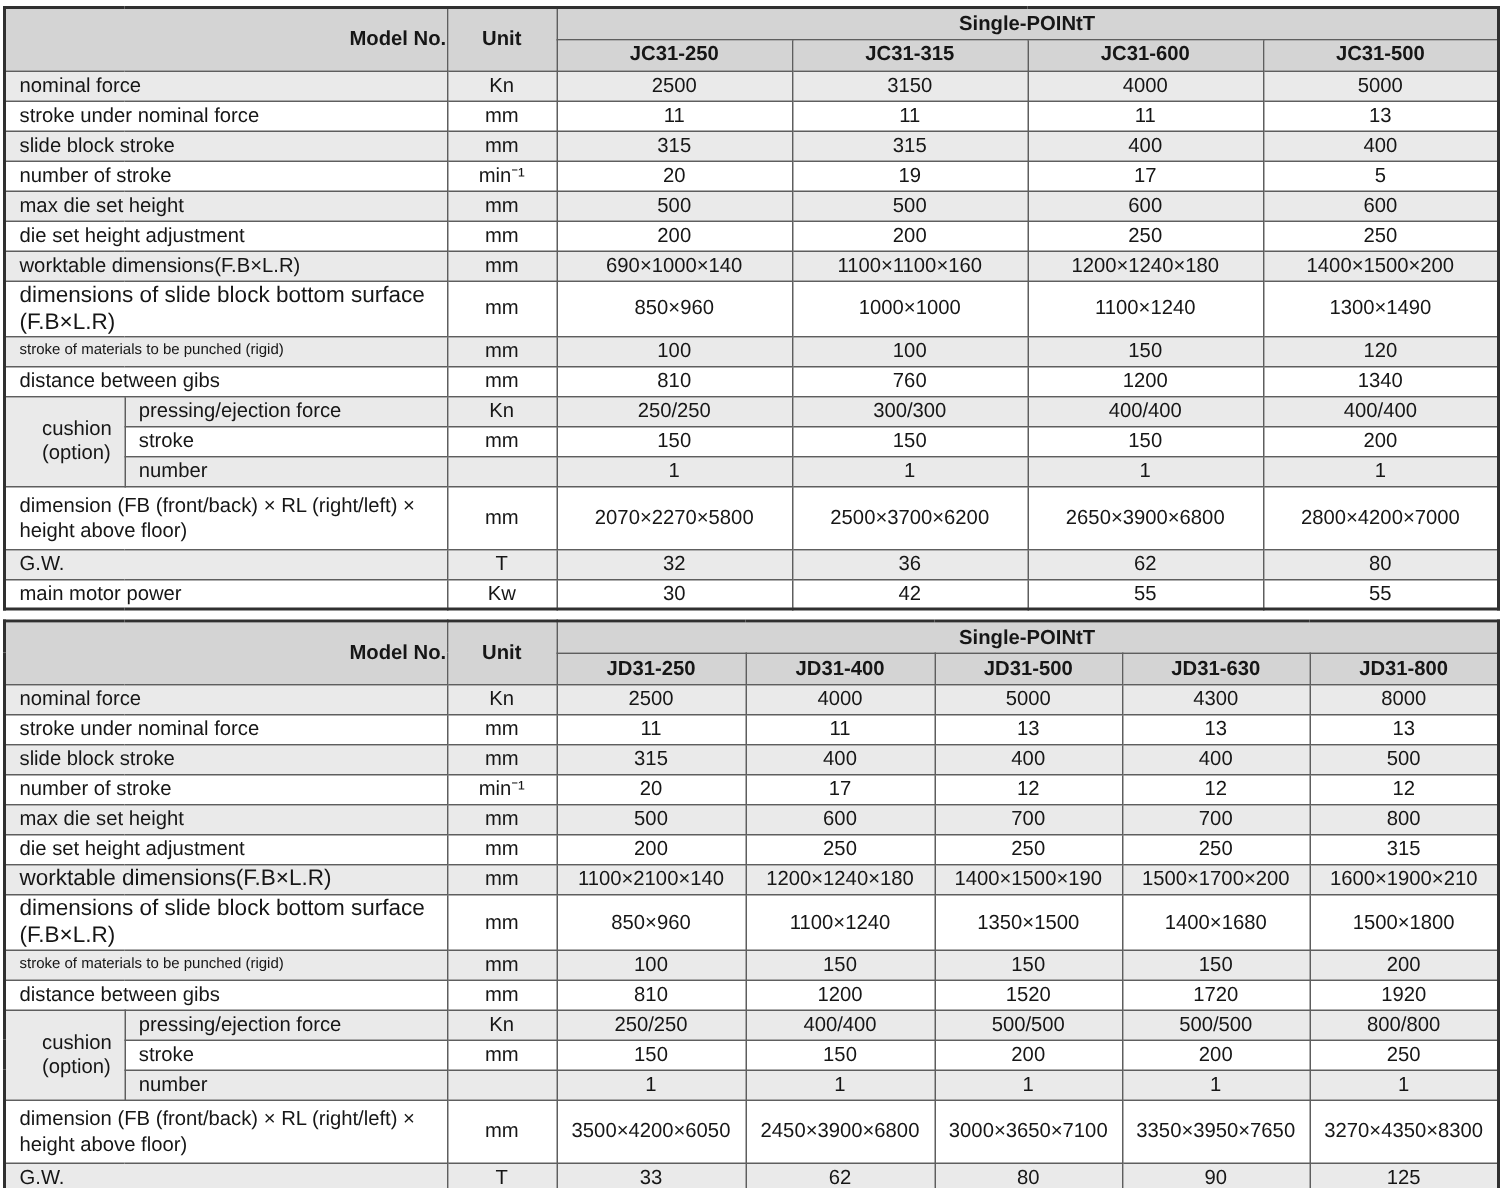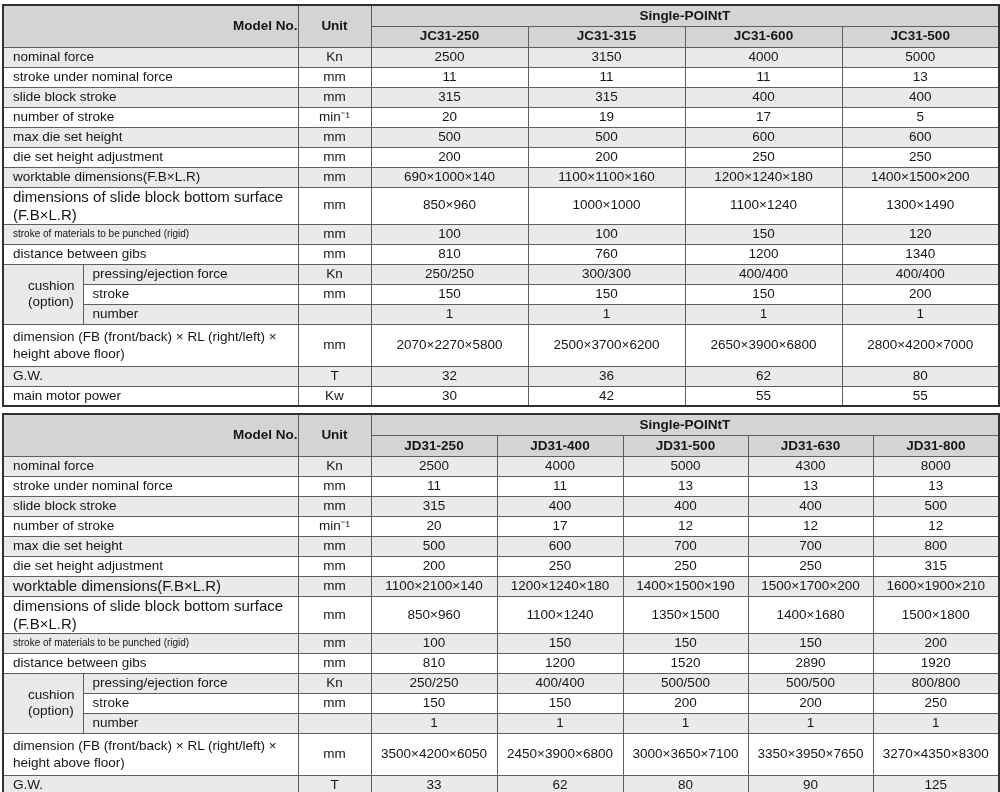--- a/index.html
+++ b/index.html
@@ -307,21 +307,21 @@
         <td class="val">150</td>
         <td class="val">150</td>
         <td class="val">200</td>
       </tr>
       <tr class="even">
         <td class="lbl" colspan="2">distance between gibs</td>
         <td class="unit">mm</td>
         <td class="val">810</td>
         <td class="val">1200</td>
         <td class="val">1520</td>
-        <td class="val">2890</td>
+        <td class="val">1720</td>
         <td class="val">1920</td>
       </tr>
       <tr class="odd">
         <td class="cushion" rowspan="3">cushion (option)</td>
         <td class="lbl">pressing/ejection force</td>
         <td class="unit">Kn</td>
         <td class="val">250/250</td>
         <td class="val">400/400</td>
         <td class="val">500/500</td>
         <td class="val">500/500</td>

